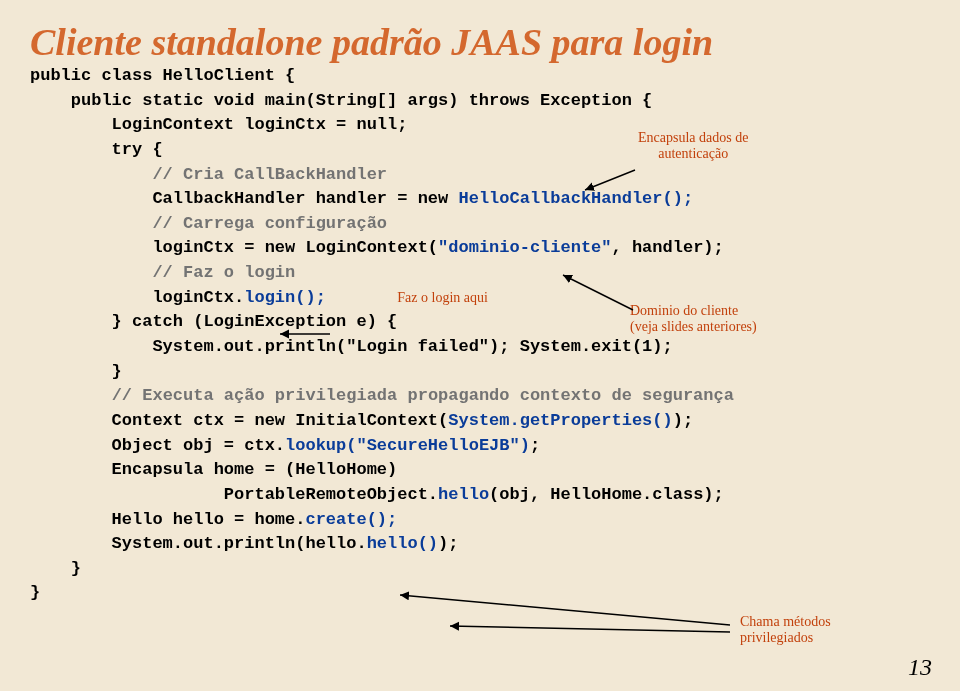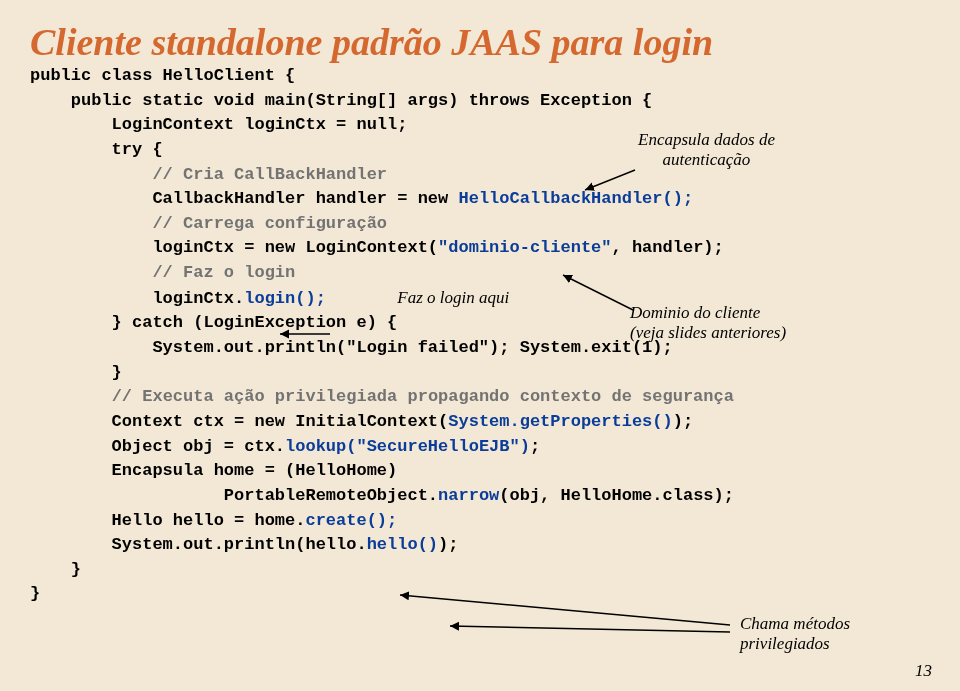--- a/index.html
+++ b/index.html
@@ -28,32 +28,31 @@
     font-size: 17px;
     font-weight: bold;
     line-height: 1.45;
     white-space: pre;
     color: #000;
   }
   .blue { color: #0a3c99; }
   .comment { color: #737373; }
   .annot {
     font-family: Georgia, serif;
-    font-style: italic;
     font-weight: normal;
-    color: #000000;
-    font-size: 17px;
+    color: #c2410c;
+    font-size: 14px;
   }
   .page-num {
     position: absolute;
     right: 28px;
     bottom: 10px;
     font-family: Georgia, serif;
     font-style: italic;
-    font-size: 17px;
+    font-size: 24px;
     color: #000;
   }
   svg.arrow {
     position: absolute;
     pointer-events: none;
   }
 </style>
 </head>
 <body>
 
@@ -70,21 +69,21 @@
 <span>            loginCtx = new LoginContext(</span><span class="blue">"dominio-cliente"</span><span>, handler);</span>
 <span>            </span><span class="comment">// Faz o login</span>
 <span>            loginCtx.</span><span class="blue">login();</span>       <span class="annot">Faz o login aqui</span>
 <span>        } catch (LoginException e) {</span>
 <span>            System.out.println("Login failed"); System.exit(1);</span>
 <span>        }</span>
 <span>        </span><span class="comment">// Executa ação privilegiada propagando contexto de segurança</span>
 <span>        Context ctx = new InitialContext(</span><span class="blue">System.getProperties()</span><span>);</span>
 <span>        Object obj = ctx.</span><span class="blue">lookup("SecureHelloEJB")</span><span>;</span>
 <span>        Encapsula home = (HelloHome)</span>
-<span>                   PortableRemoteObject.</span><span class="blue">narrow</span><span>(obj, HelloHome.class);</span>
+<span>                   PortableRemoteObject.</span><span class="blue">hello</span><span>(obj, HelloHome.class);</span>
 <span>        Hello hello = home.</span><span class="blue">create();</span>
 <span>        System.out.println(hello.</span><span class="blue">hello()</span><span>);</span>
 <span>    }</span>
 <span>}</span></div>
 </div>
 
 <div class="annot" style="position:absolute; left:638px; top:130px; text-align:center;">
   <span>Encapsula dados de</span><br><span>autenticação</span>
 </div>
 

